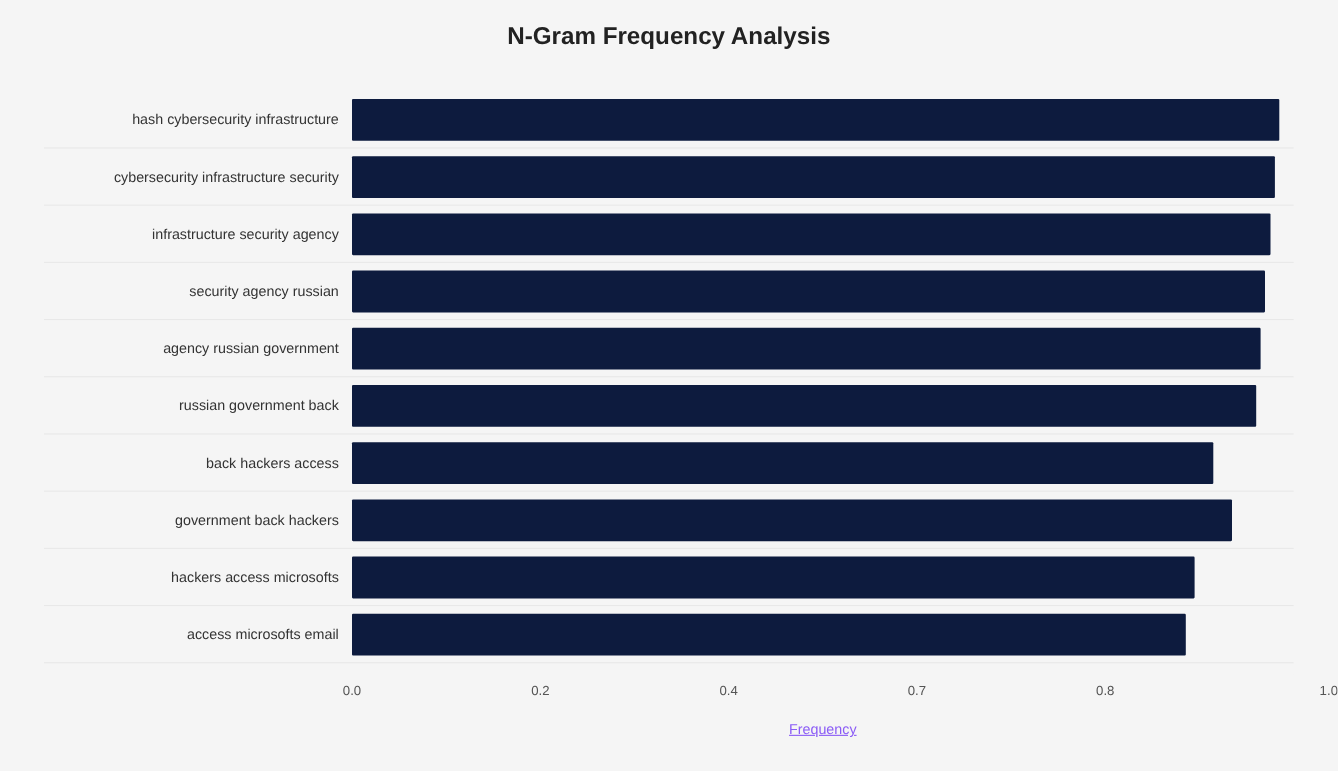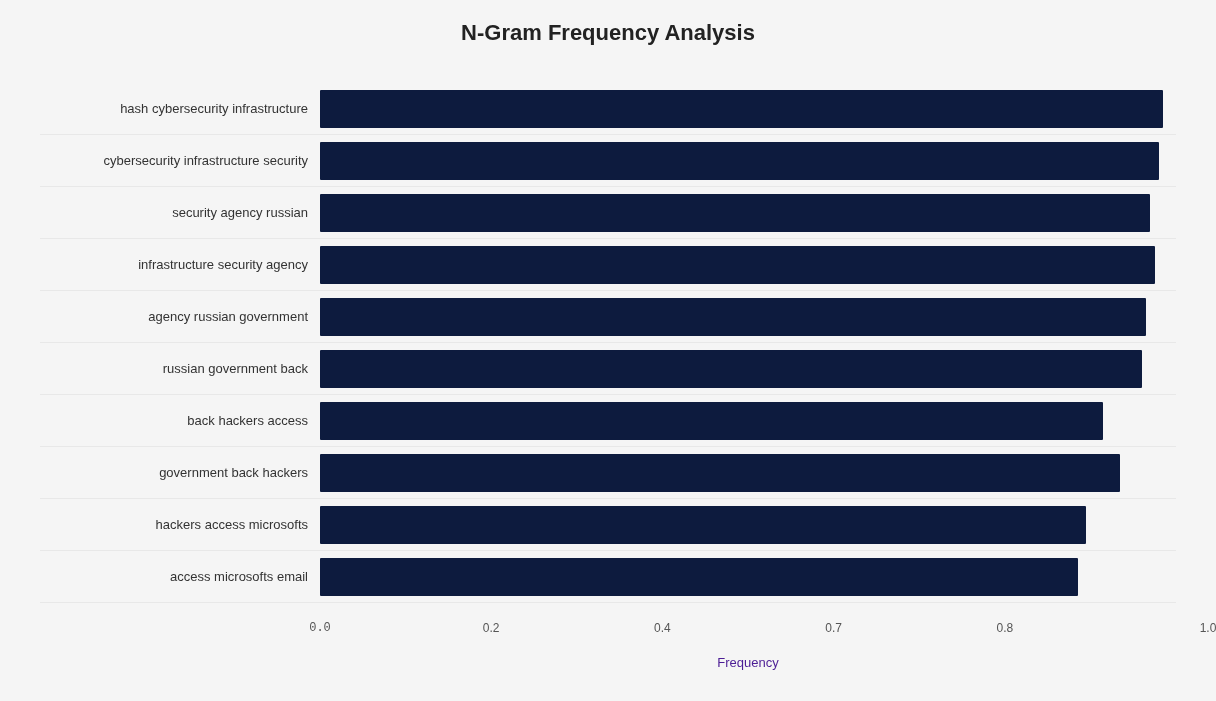--- a/index.html
+++ b/index.html
@@ -68,23 +68,24 @@
     }
     .x-tick {
       position: absolute;
       transform: translateX(-50%);
       font-size: 12px;
       color: #555;
     }
     .x-axis-label {
       text-align: center;
       font-size: 13px;
-      color: #4c1d95;
+      color: #8b5cf6;
       margin-top: 4px;
       padding-left: 280px;
+      text-decoration: underline;
     }
   </style>
 </head>
 <body>
 
 <div class="chart-container">
   <div class="chart-title">N-Gram Frequency Analysis</div>
   <div class="chart-area" id="bars-container">
   <div class="bar-row">
         <div class="bar-label">hash cybersecurity infrastructure</div>
@@ -92,29 +93,29 @@
           <div class="bar-fill" style="width: 98.5%;"></div>
         </div>
       </div>
       <div class="bar-row">
         <div class="bar-label">cybersecurity infrastructure security</div>
         <div class="bar-track">
           <div class="bar-fill" style="width: 98%;"></div>
         </div>
       </div>
       <div class="bar-row">
+        <div class="bar-label">infrastructure security agency</div>
+        <div class="bar-track">
+          <div class="bar-fill" style="width: 97.5%;"></div>
+        </div>
+      </div>
+      <div class="bar-row">
         <div class="bar-label">security agency russian</div>
         <div class="bar-track">
           <div class="bar-fill" style="width: 97%;"></div>
-        </div>
-      </div>
-      <div class="bar-row">
-        <div class="bar-label">infrastructure security agency</div>
-        <div class="bar-track">
-          <div class="bar-fill" style="width: 97.5%;"></div>
         </div>
       </div>
       <div class="bar-row">
         <div class="bar-label">agency russian government</div>
         <div class="bar-track">
           <div class="bar-fill" style="width: 96.5%;"></div>
         </div>
       </div>
       <div class="bar-row">
         <div class="bar-label">russian government back</div>
@@ -142,21 +143,21 @@
       </div>
       <div class="bar-row">
         <div class="bar-label">access microsofts email</div>
         <div class="bar-track">
           <div class="bar-fill" style="width: 88.5%;"></div>
         </div>
       </div>
     </div>
   <div class="x-axis" id="x-axis-container">
     <div class="x-axis-inner" id="x-axis-inner">
-    <span class="x-tick" style="left: 0%; font-family: Liberation Mono, monospace;">0.0</span>
+    <span class="x-tick" style="left: 0%;">0.0</span>
         <span class="x-tick" style="left: 20%;">0.2</span>
         <span class="x-tick" style="left: 40%;">0.4</span>
         <span class="x-tick" style="left: 60%;">0.7</span>
         <span class="x-tick" style="left: 80%;">0.8</span>
         <span class="x-tick" style="left: 100%; margin-left: 32px;">1.0</span>
       </div>
   </div>
   <div class="x-axis-label">Frequency</div>
 </div>
 

